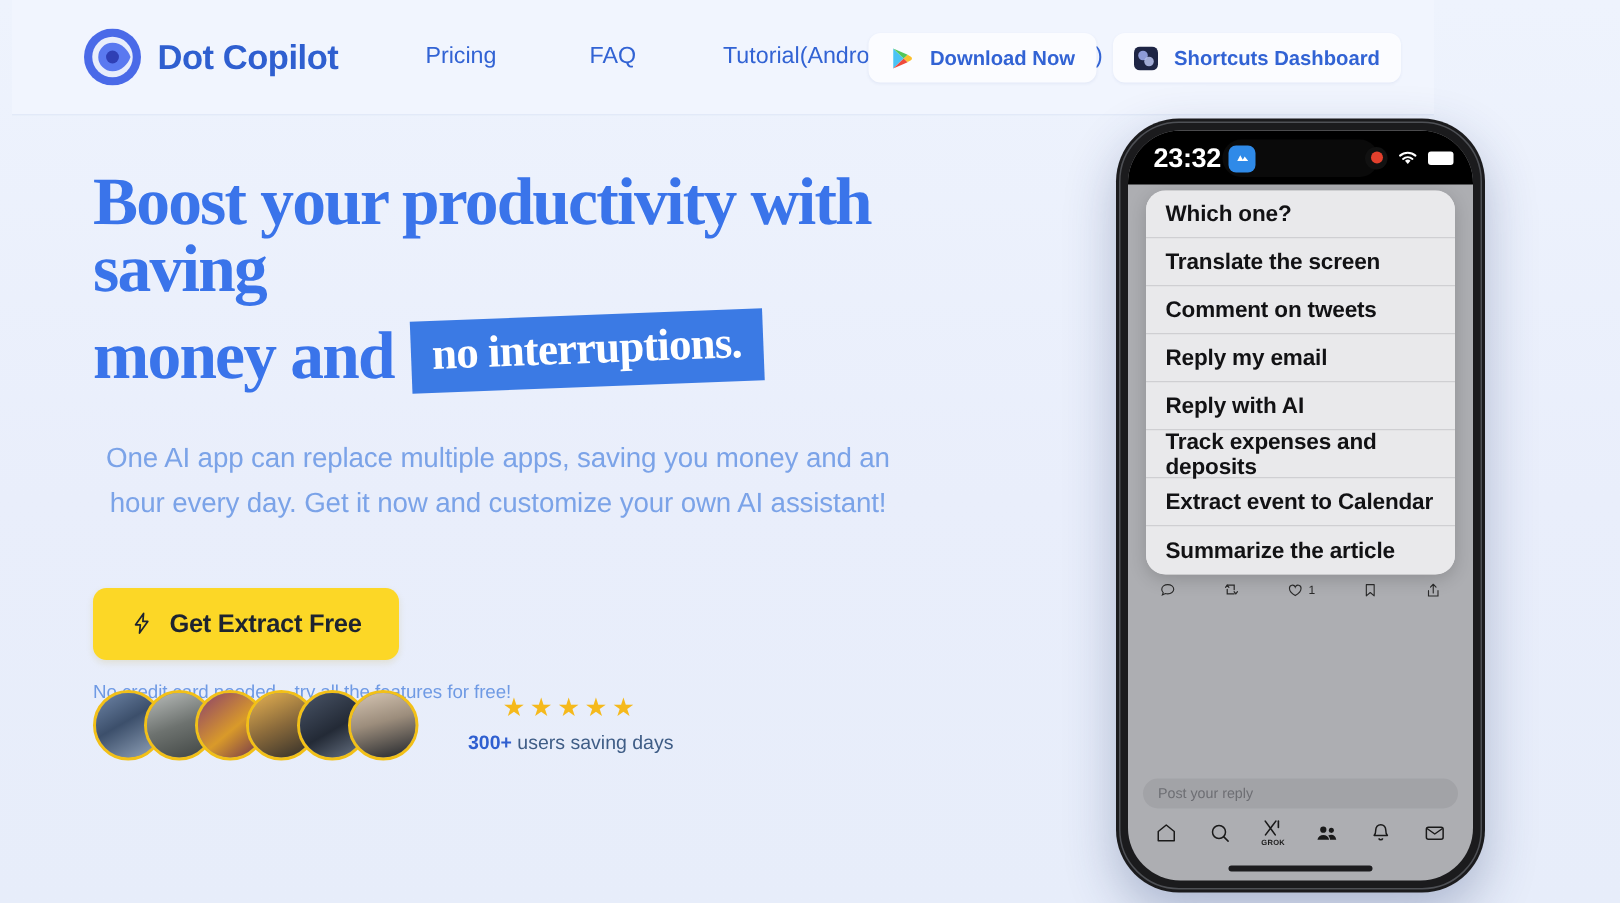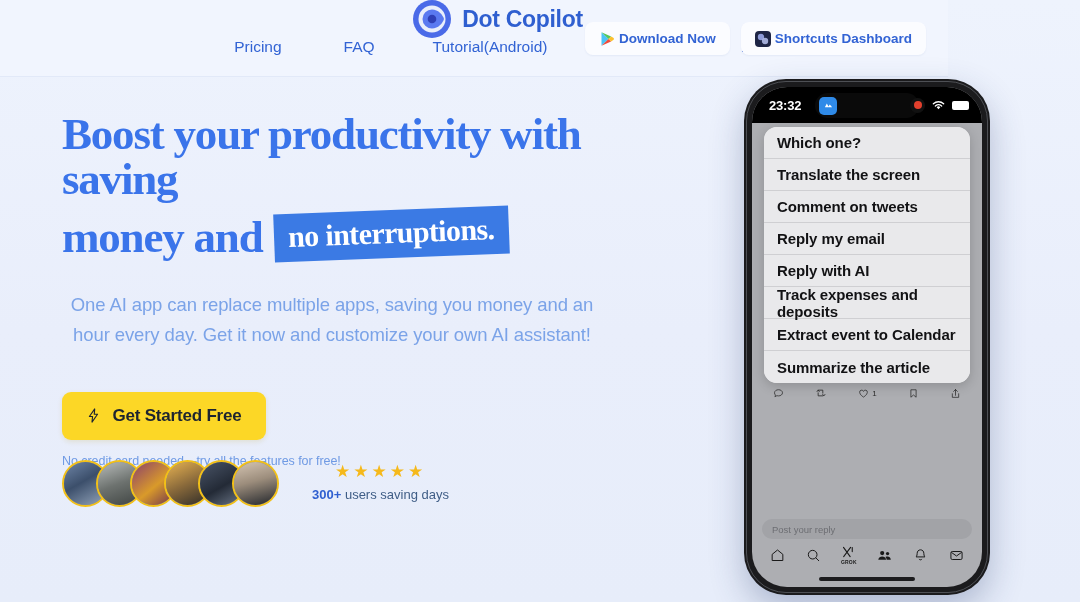--- a/index.html
+++ b/index.html
@@ -6,24 +6,24 @@
   html, body {
     width: 1080px; height: 602px;
     overflow: hidden;
     font-family: "Liberation Sans", sans-serif;
     background: #eaeffb;
   }
   .page { position: relative; width: 1080px; height: 602px; background: linear-gradient(180deg,#eef3fd 0%,#e9eefb 55%,#e7edfa 100%); }
 
   
   .header {
-    position: absolute; top: 0; left: 0; width: 948px; height: 77px;
+    position: absolute; top: 0; left: 8px; width: 948px; height: 77px;
     background: #f1f5fe;
     border-bottom: 1px solid #e2e9f8;
-    display: flex; align-items: center; flex-direction: column;
+    display: flex; align-items: center;
   }
   .brand { display: flex; align-items: center; gap: 11px; margin-left: 48px; }
   .logo-mark { width: 38px; height: 38px; flex: 0 0 38px; }
   .brand-name {
     font-size: 23px; font-weight: bold; color: #2f5fd0; letter-spacing: -0.3px;
     white-space: nowrap;
   }
   .nav { display: flex; align-items: center; margin-left: 58px; }
   .nav a {
     font-size: 15.5px; color: #3263d4; text-decoration: none; font-weight: 500;
@@ -31,21 +31,21 @@
   }
   .nav-item { padding: 0 0; text-align: center; }
   .nav-sp-1 { width: 62px; }
   .nav-sp-2 { width: 58px; }
   .nav-sp-3 { width: 51px; }
   .nav-sp-4 { width: 55px; }
 
   .header-actions { position: absolute; right: 22px; top: 22px; display: flex; gap: 11px; }
   .pill {
     background: #fbfcff; border-radius: 8px; height: 33px;
-    display: flex; align-items: center; gap: 4px; padding: 0 14px;
+    display: flex; align-items: center; gap: 11px; padding: 0 14px;
     box-shadow: 0 1px 2px rgba(60,90,160,.07);
     cursor: pointer;
   }
   .pill span.lbl { font-size: 13.5px; color: #3263d4; font-weight: bold; white-space: nowrap; }
   .ic16 { width: 16px; height: 16px; flex: 0 0 16px; display:block; }
 
   
   .hero { position: absolute; left: 62px; top: 112px; width: 640px; }
   h1.headline {
     font-size: 45px; line-height: 1.0; font-weight: bold; color: #3a74ea;
@@ -111,21 +111,21 @@
   }
   .screen {
     position: relative; width: 100%; height: 100%;
     border-radius: 35px; overflow: hidden;
     background: #adaeb2;
   }
   .statusbar {
     position: absolute; top: 0; left: 0; right: 0; height: 36px;
     background: #000; display: flex; align-items: center; z-index: 5;
   }
-  .sb-time { color:#fff; font-size:13px; font-weight:600; margin-left:17px; letter-spacing:-0.2px; }
+  .sb-time { color:#fff; font-size:18px; font-weight:600; margin-left:17px; letter-spacing:-0.2px; }
   .island {
     position:absolute; left:50%; transform:translateX(-50%); top:6px;
     width:104px; height:25px; border-radius:14px; background:#0a0a0a;
     display:flex; align-items:center; padding-left:4px;
   }
   .island-app { width:18px;height:18px;border-radius:5px;background:#2f8ae8;display:flex;align-items:center;justify-content:center; }
   .sb-right { position:absolute; right:13px; top:0; height:36px; display:flex; align-items:center; gap:6px; }
   .rec-dot { width:15px;height:15px;border-radius:50%;background:#111;display:flex;align-items:center;justify-content:center; }
   .rec-dot i { width:8px;height:8px;border-radius:50%;background:#e2402d;display:block; }
   .batt { width:17px;height:9px;border-radius:2px;background:#fff; }
@@ -249,21 +249,21 @@
     </h1>
 
     <p class="sub">One AI app can replace multiple apps, saving you money and an hour every day. Get it now and customize your own AI assistant!</p>
 
     <button class="cta">
       <span class="ic16">
         <svg viewBox="0 0 16 16" width="15" height="15">
           <path d="M9.3 1L3.6 9.1h3.4L6.4 15l5.9-8.3H8.8z" fill="none" stroke="#1d2430" stroke-width="1.2" stroke-linejoin="round"></path>
         </svg>
       </span>
-      <span class="lbl">Get Started Free</span>
+      <span class="lbl">Get Extract Free</span>
     </button>
     <div class="cta-note">No credit card needed—try all the features for free!</div>
   </div>
 
   <div class="social">
     <div class="avatars">
       <span class="av">
           <i style="inset:0;background:linear-gradient(150deg,#6f86a8 0%,#3c4f6b 45%,#96a7bd 100%)"></i>
         </span>
       <span class="av">

